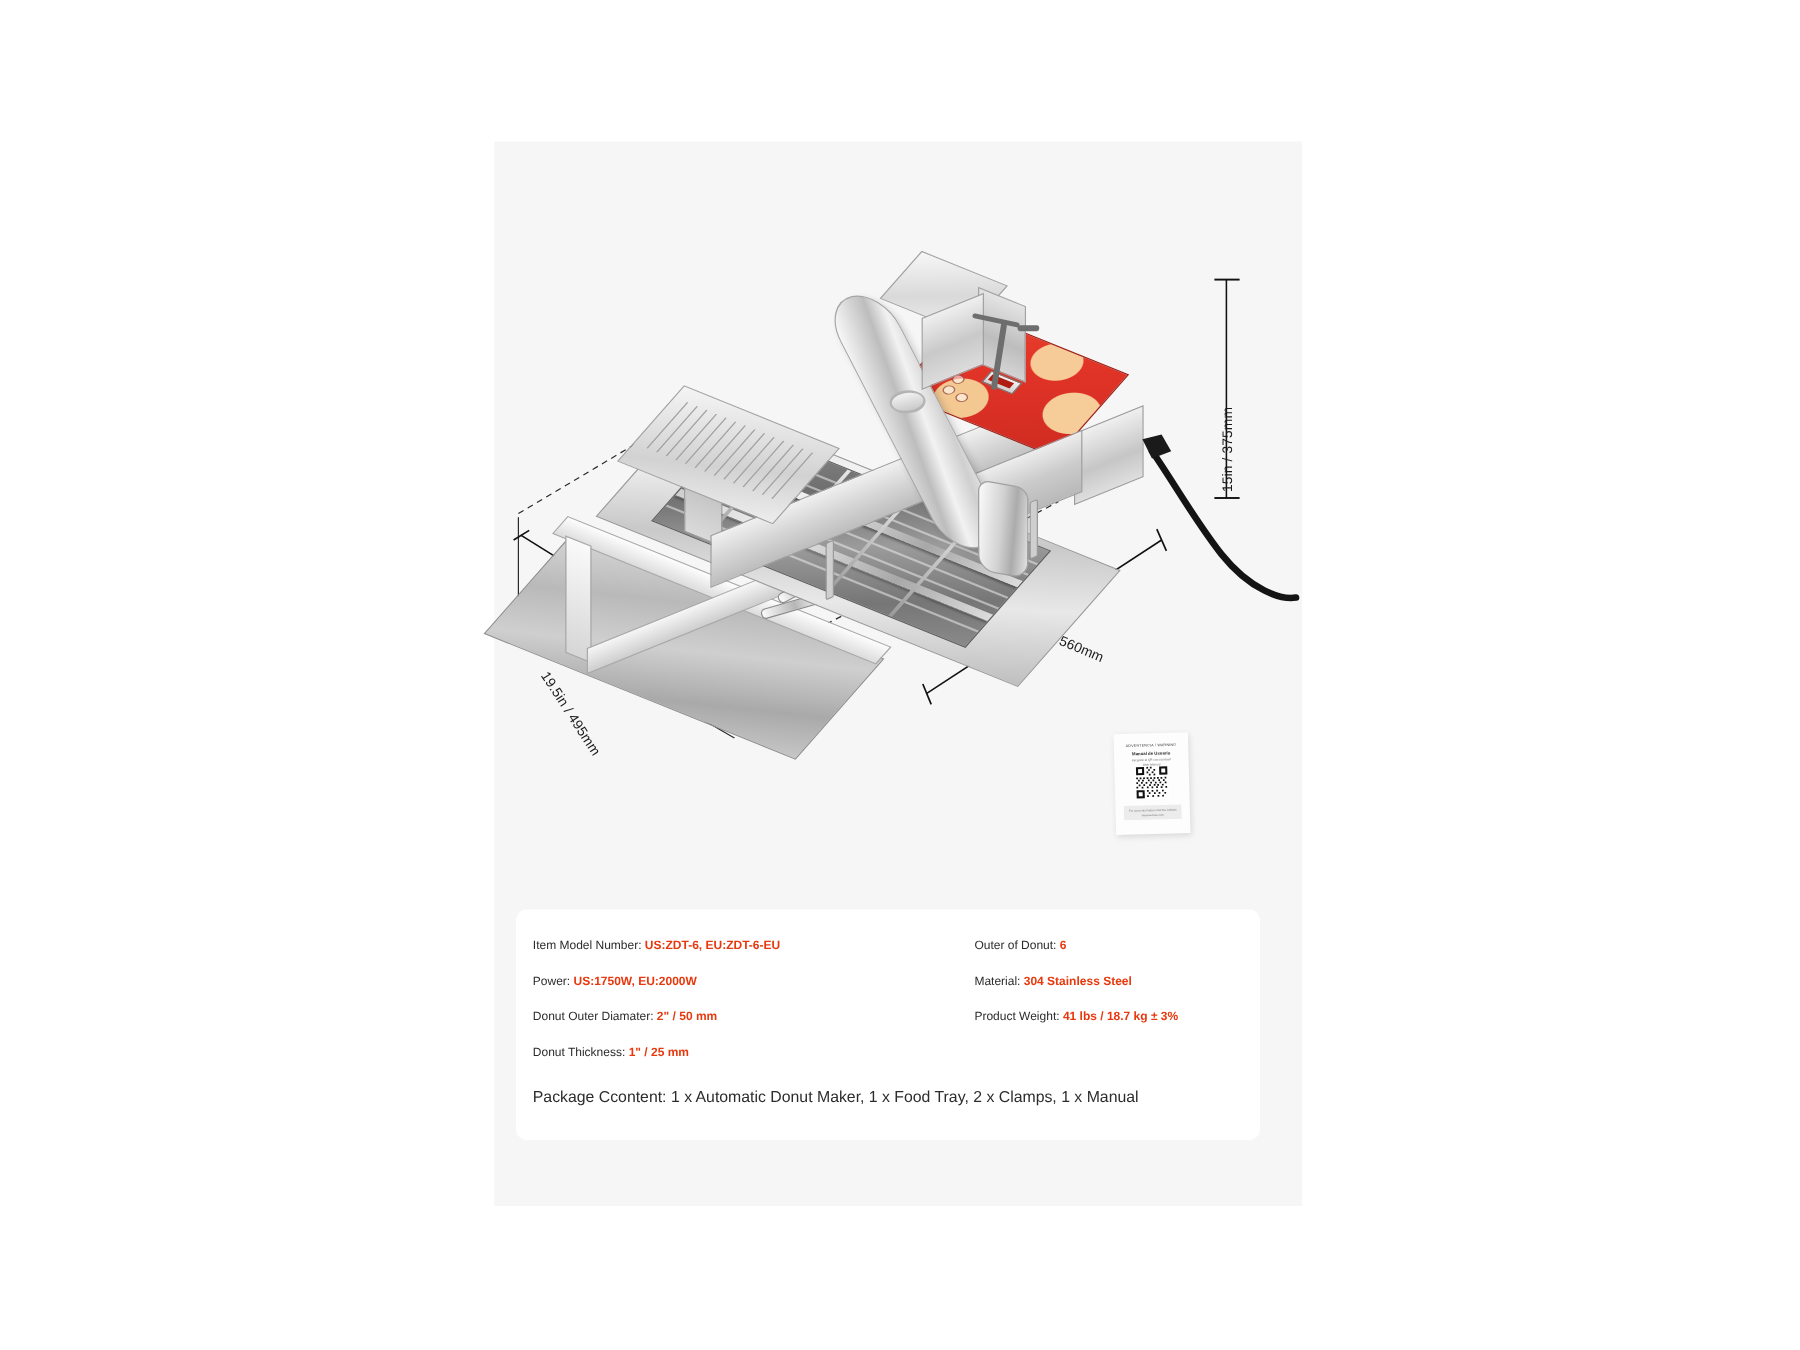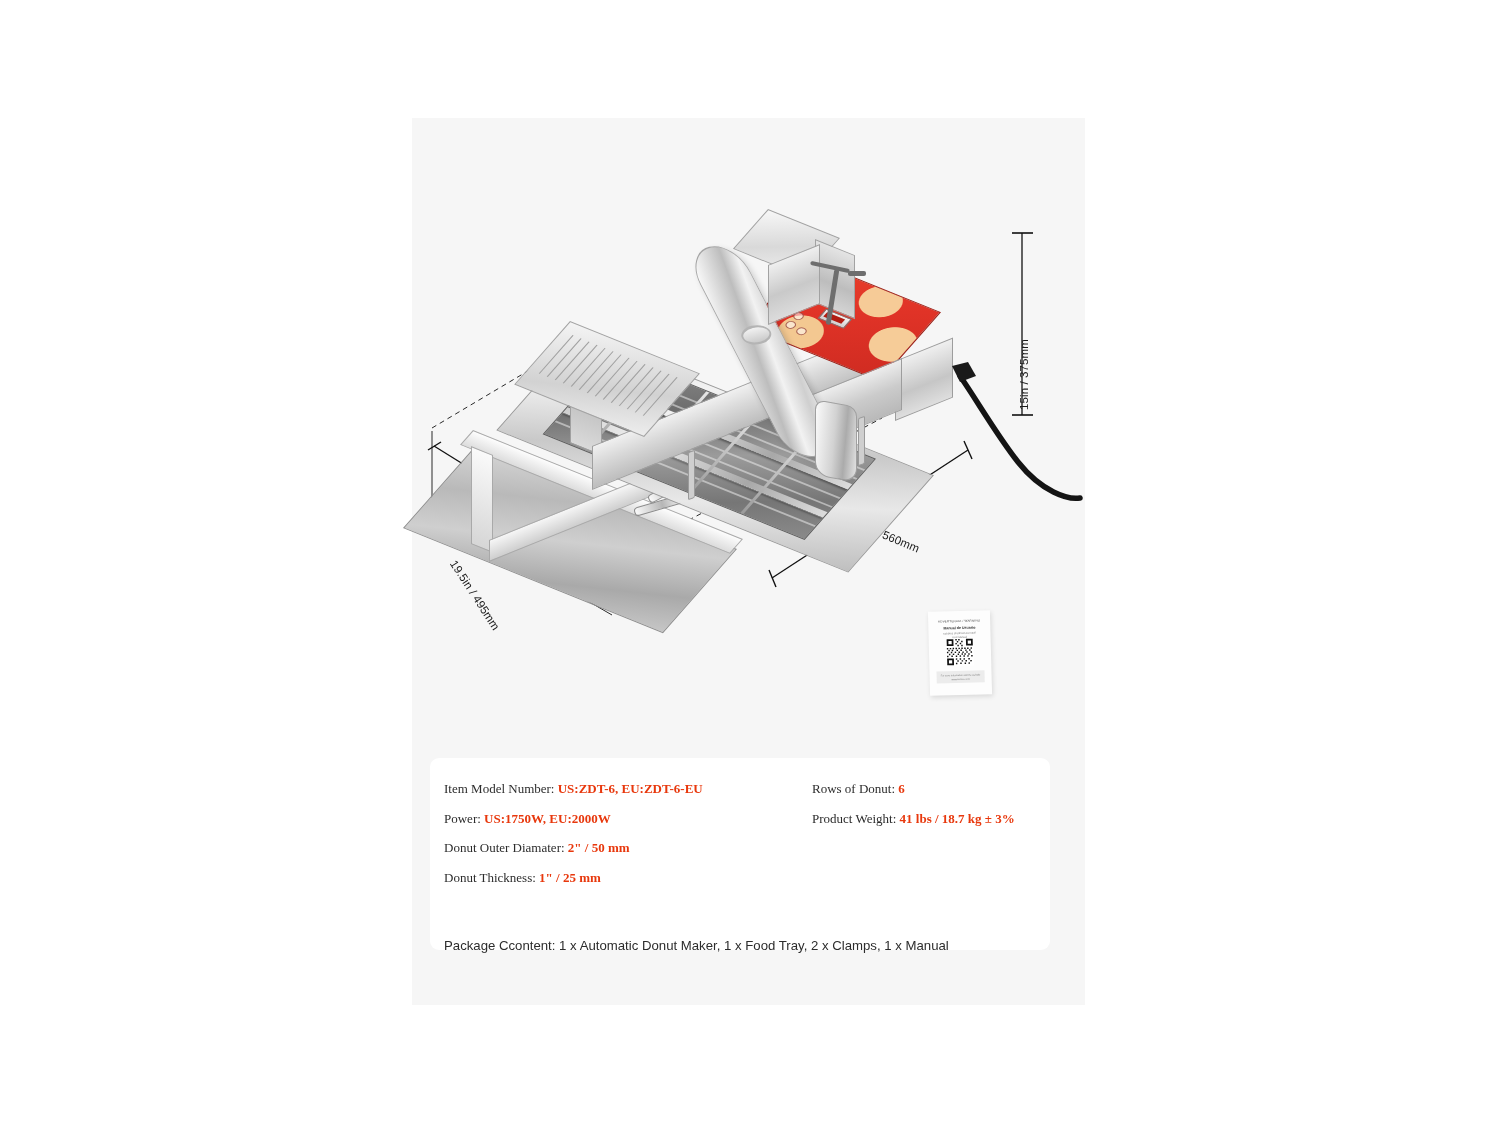--- a/index.html
+++ b/index.html
@@ -441,32 +441,31 @@
     background: #ffffff;
     border-radius: 9px;
   }
   .spec-col {
     position: absolute;
     top: 16px;
   }
   .spec-left  { left: 14px;  width: 372px; }
   .spec-right { left: 382px; width: 240px; }
   .spec-row {
-    font-size: 13px;
+    font-size: 10px;
     color: #2c2c2c;
     line-height: 29.6px;
     white-space: nowrap;
-    font-family: Liberation Serif, serif;
   }
   .spec-row .k { color: #2c2c2c; }
   .spec-row .v { color: #e8380d; font-weight: bold; }
   .spec-full {
     position: absolute;
     left: 14px;
-    top: 180px;
+    top: 148px;
     font-size: 13.2px;
     color: #2c2c2c;
     white-space: nowrap;
   }
 </style>
 </head>
 <body>
 
 <div id="page">
 
@@ -678,21 +677,24 @@
       <div class="spec-row">
         <span class="k">Donut Outer Diamater: </span><span class="v">2" / 50 mm</span>
       </div>
       <div class="spec-row">
         <span class="k">Donut Thickness: </span><span class="v">1" / 25 mm</span>
       </div>
     </div>
 
     <div class="spec-col spec-right">
       <div class="spec-row">
-        <span class="k">Rows of Donut: </span><span class="v">6</span>
+        <span class="k">Outer of Donut: </span><span class="v">6</span>
+      </div>
+      <div class="spec-row">
+        <span class="k">Material: </span><span class="v">304 Stainless Steel</span>
       </div>
       <div class="spec-row">
         <span class="k">Product Weight: </span><span class="v">41 lbs / 18.7 kg ± 3%</span>
       </div>
     </div>
 
     <div class="spec-full">
       <span class="k">Package Ccontent: </span><span class="v">1 x Automatic Donut Maker, 1 x Food Tray, 2 x Clamps, 1 x Manual</span>
     </div>
   </div>

